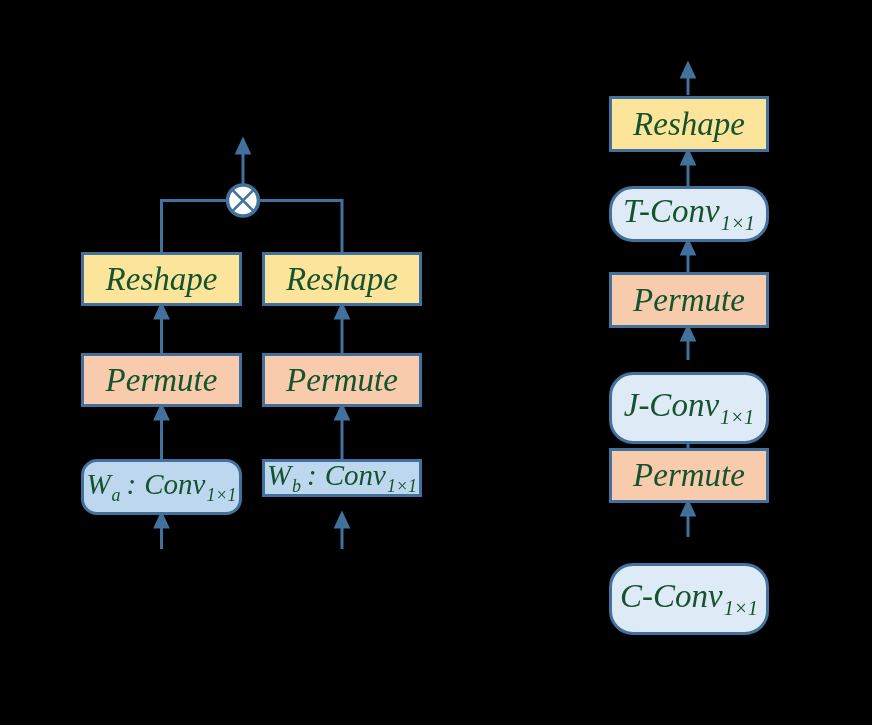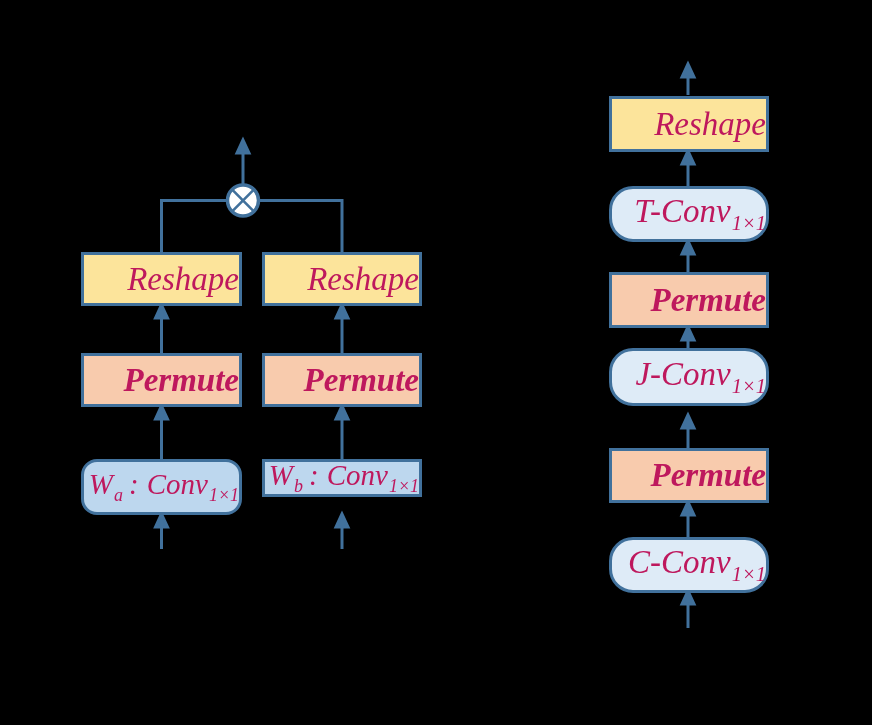--- a/index.html
+++ b/index.html
@@ -41,29 +41,29 @@
     stroke: #41719C;
     stroke-width: 2.6;
     fill: none;
   }
   .box {
     position: absolute;
     box-sizing: border-box;
     border: 3px solid #41719C;
     display: flex;
     align-items: center;
-    justify-content: flex-end;
+    justify-content: center;
     font-style: italic;
     font-size: 33px;
-    color: #be185d;
+    color: #14532d;
     line-height: 1;
   }
   .box .lbl { white-space: nowrap; }
   .yellow    { background: #FCE49B; }
-  .orange    { background: #F8CBAD; font-weight: bold; }
+  .orange    { background: #F8CBAD; }
   .blue      { background: #BDD7EE; }
   .lightblue { background: #DEEBF7; border-radius: 24px; }
   .conv-left { font-size: 29px; }
   .sub {
     font-size: 0.62em;
     vertical-align: -0.4em;
     margin-left: 1px;
   }
   .colon { margin: 0 8px 0 6px; }
 </style>
@@ -136,27 +136,27 @@
     </div>
 
     <div class="box lightblue" style="left:609px; top:186px; width:160px; height:56px;">
       <span class="lbl"><span>T-Conv</span><span class="sub">1×1</span></span>
     </div>
 
     <div class="box orange" style="left:609px; top:272px; width:160px; height:56px;">
       <span class="lbl">Permute</span>
     </div>
 
-    <div class="box lightblue" style="left:609px; top:348px; width:160px; height:58px;">
+    <div class="box lightblue" style="left:609px; top:372px; width:160px; height:72px;">
       <span class="lbl"><span>J-Conv</span><span class="sub">1×1</span></span>
     </div>
 
     <div class="box orange" style="left:609px; top:448px; width:160px; height:55px;">
       <span class="lbl">Permute</span>
     </div>
 
-    <div class="box lightblue" style="left:609px; top:537px; width:160px; height:56px;font-style:italic;">
+    <div class="box lightblue" style="left:609px; top:563px; width:160px; height:72px;font-style:italic;">
       <span class="lbl"><span>C-Conv</span><span class="sub">1×1</span></span>
     </div>
 
   </div>
 
 </div>
 
 </body></html>

